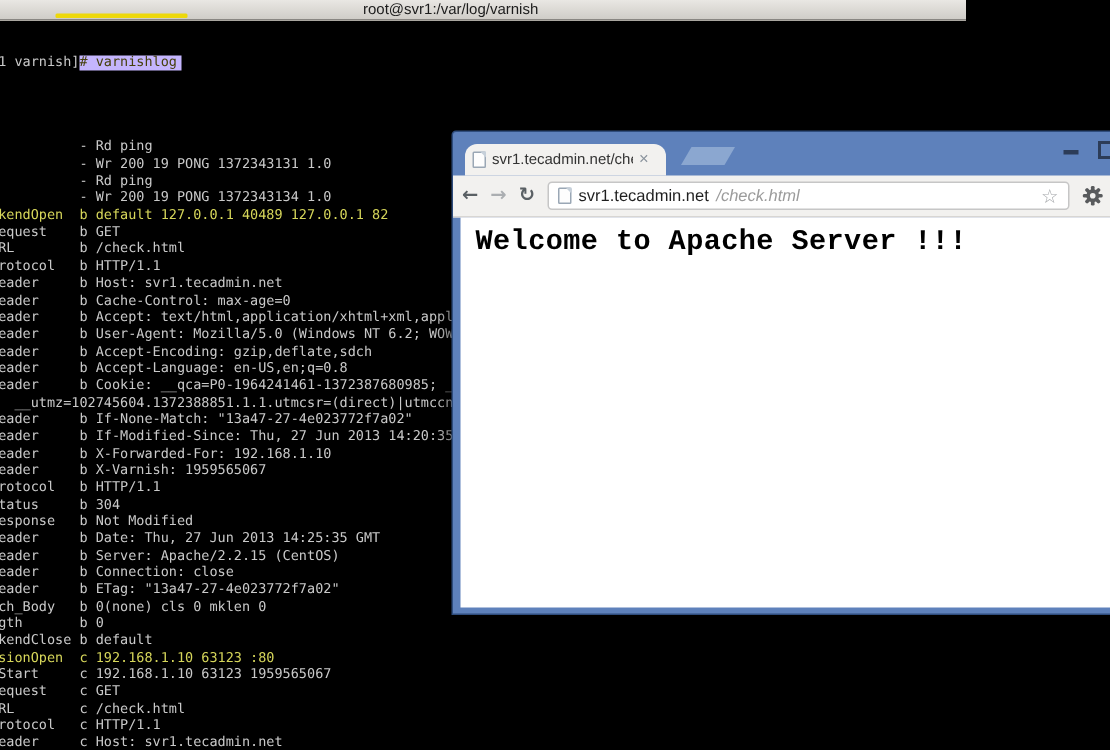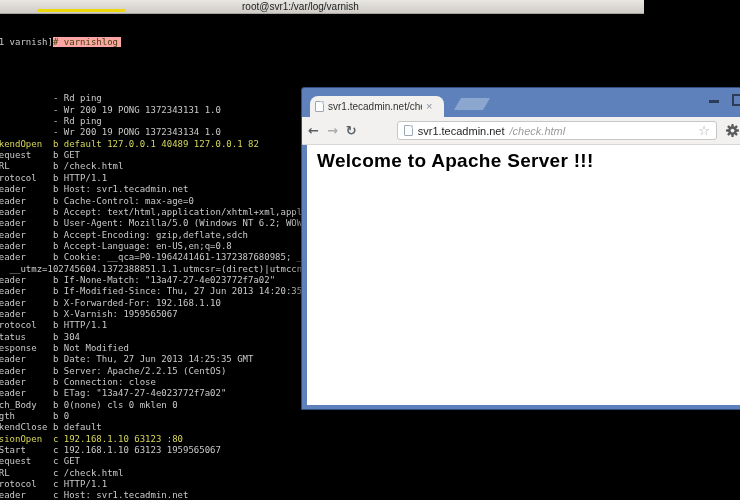--- a/index.html
+++ b/index.html
@@ -23,21 +23,21 @@
   }
   
   .term{
     position:absolute;left:-50px;top:14px;width:1400px;z-index:2;
     font-family:"DejaVu Sans Mono",monospace;
     font-size:9px;line-height:11.35px;white-space:pre;
     color:#c9c9c9;
   }
   .tline{height:11.35px;}
   .tline.yellow{color:#d6d65a;}
-  .hl{background:#fca5a5;color:#46400c;padding-right:3px;}
+  .hl{background:#c4b5fd;color:#46400c;padding-right:3px;}
   
   .bwindow{
     position:absolute;left:301px;top:87px;width:446px;height:323px;
     background:#5e81bb;border:1px solid #2f4d7d;border-radius:3px 3px 0 0;
     box-shadow:-4px 4px 10px rgba(0,0,0,.5);z-index:10;
     box-sizing:border-box;
   }
   .tabstrip{position:relative;height:29px;}
   .tab{
     position:absolute;left:8px;bottom:0;width:134px;height:21px;
@@ -59,41 +59,41 @@
   .cap.max{left:430px;top:6px;width:9px;height:8px;border:2px solid #2c3c58;background:transparent;}
   .toolbar{
     height:27px;background:#f2f1ef;border-bottom:1px solid #d8d6d3;
     display:flex;align-items:center;padding:0 6px;gap:8px;
   }
   .nav{font:bold 13px "DejaVu Sans",sans-serif;color:#5a6064;}
   .nav.fwd{color:#abaeb1;}
   .omnibox{
     width:348px;height:19px;background:#fff;border:1px solid #c6c6c6;
     border-radius:3px;display:flex;align-items:center;gap:5px;
-    padding:0 6px;box-sizing:border-box;font-size:11px;white-space:nowrap;margin-left:32px;
+    padding:0 6px;box-sizing:border-box;font-size:11px;white-space:nowrap;
   }
   .host{color:#1f1f1f;}
   .path{color:#9b9b9b;font-style:italic;}
   .star{margin-left:auto;color:#a5a8ab;font-size:13px;line-height:13px;}
   .gear{display:inline-flex;align-items:center;}
   .doc-icon{
     position:relative;width:9px;height:11px;flex:0 0 9px;
     background:#fdfdfd;border:1px solid #9aa7b5;border-radius:1px;box-sizing:border-box;
   }
   .doc-icon::after{
     content:"";position:absolute;right:-1px;top:-1px;
     border-style:solid;border-width:0 4px 4px 0;
     border-color:transparent #c6d0da transparent transparent;
   }
   .page{
     background:#fff;margin:0 5px 5px 5px;height:260px;
     padding:5px 10px;box-sizing:border-box;overflow:hidden;
   }
   .page h1{
-    margin:0;font-family:Liberation Sans, sans-serif;font-weight:bold;
+    margin:0;font-family:Liberation Mono, monospace;font-weight:bold;
     font-size:19px;color:#000;letter-spacing:.3px;
   }
 </style>
 </head>
 <body>
 
 <div class="titlebar">
   <span class="tb-text">root@svr1:/var/log/varnish</span>
   <span class="tb-mark"></span>
 </div>

